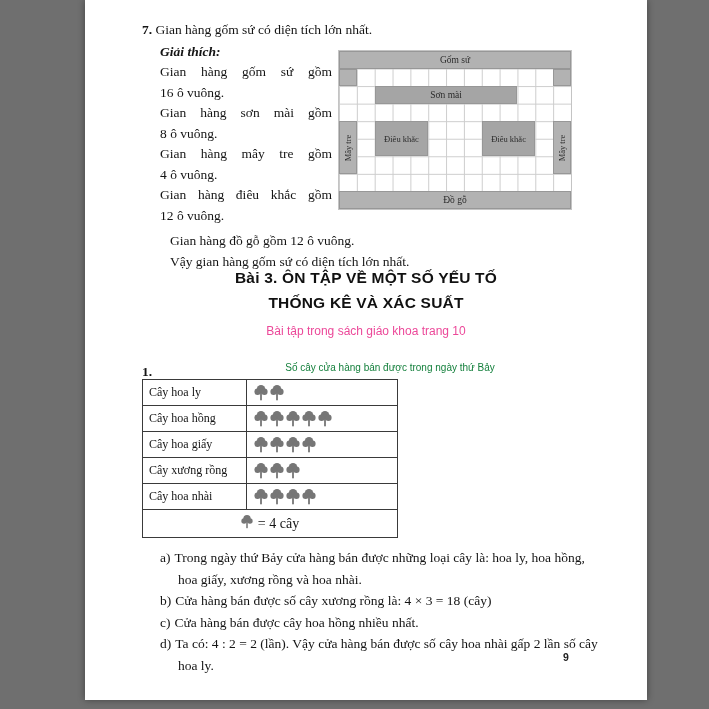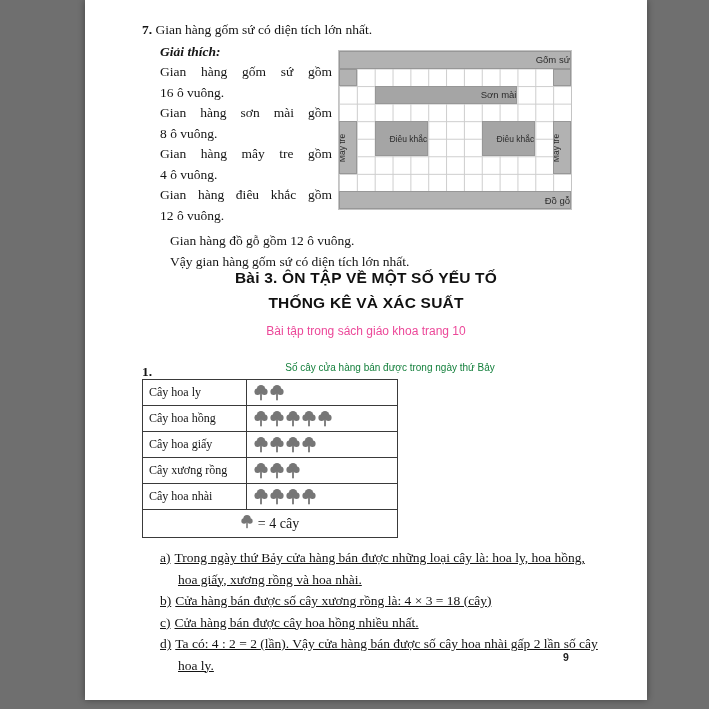--- a/index.html
+++ b/index.html
@@ -36,22 +36,22 @@
       linear-gradient(to right,#cdcdcd 1px,transparent 1px),
       linear-gradient(to bottom,#cdcdcd 1px,transparent 1px);
     background-size:17.85px 17.56px;
     border:1px solid #c4c4c4;
   }
   .band{
     position:absolute;
     background:#b2b2b2;
     border:1px solid #979797;
     box-sizing:border-box;
-    display:flex;align-items:center;justify-content:flex-end;
-    font-family:Liberation Sans, sans-serif;
+    display:flex;align-items:center;justify-content:center;
+    font-family:Liberation Serif, serif;
     font-size:9.5px;color:#2b2b2b;
     overflow:hidden;white-space:nowrap;
   }
   .band.dark{background:#a5a5a5;}
   .b-top{left:0;top:0;width:232px;height:17.6px;}
   .b-cell-l{left:0;top:17.56px;width:17.85px;height:17.56px;}
   .b-cell-r{right:0;top:17.56px;width:17.85px;height:17.56px;}
   .b-mid{left:35.7px;top:35.1px;width:142.8px;height:17.56px;}
   .b-blk-l{left:35.7px;top:70.2px;width:53.55px;height:35.1px;font-size:8.5px;}
   .b-blk-r{left:142.8px;top:70.2px;width:53.55px;height:35.1px;font-size:8.5px;}
@@ -83,21 +83,21 @@
     font-size:12px;
   }
   .picons{flex:1;display:flex;align-items:center;gap:2px;padding-left:7px;}
   .tree{fill:#767676;}
   .plegend{
     height:27px;border-top:1px solid #3a3a3a;
     display:flex;align-items:center;justify-content:center;gap:5px;
     font-size:14px;
   }
   .plegend .tree{width:12px;height:15px;}
-  .answers{margin-left:18px;margin-top:9px;width:442px;font-size:13.5px;line-height:21.5px;text-decoration:underline;}
+  .answers{margin-left:18px;margin-top:9px;width:442px;font-size:13.5px;line-height:21.5px;}
   .ans{padding-left:18px;text-indent:-18px;}
   .ans .mk{margin-right:4px;}
   
   .pageno{position:absolute;left:478px;top:651px;font-family:"Liberation Sans", sans-serif;font-size:10.5px;font-weight:bold;color:#222;}
 </style>
 </head>
 <body>
 
 <div class="backdrop">
   <div class="page">

